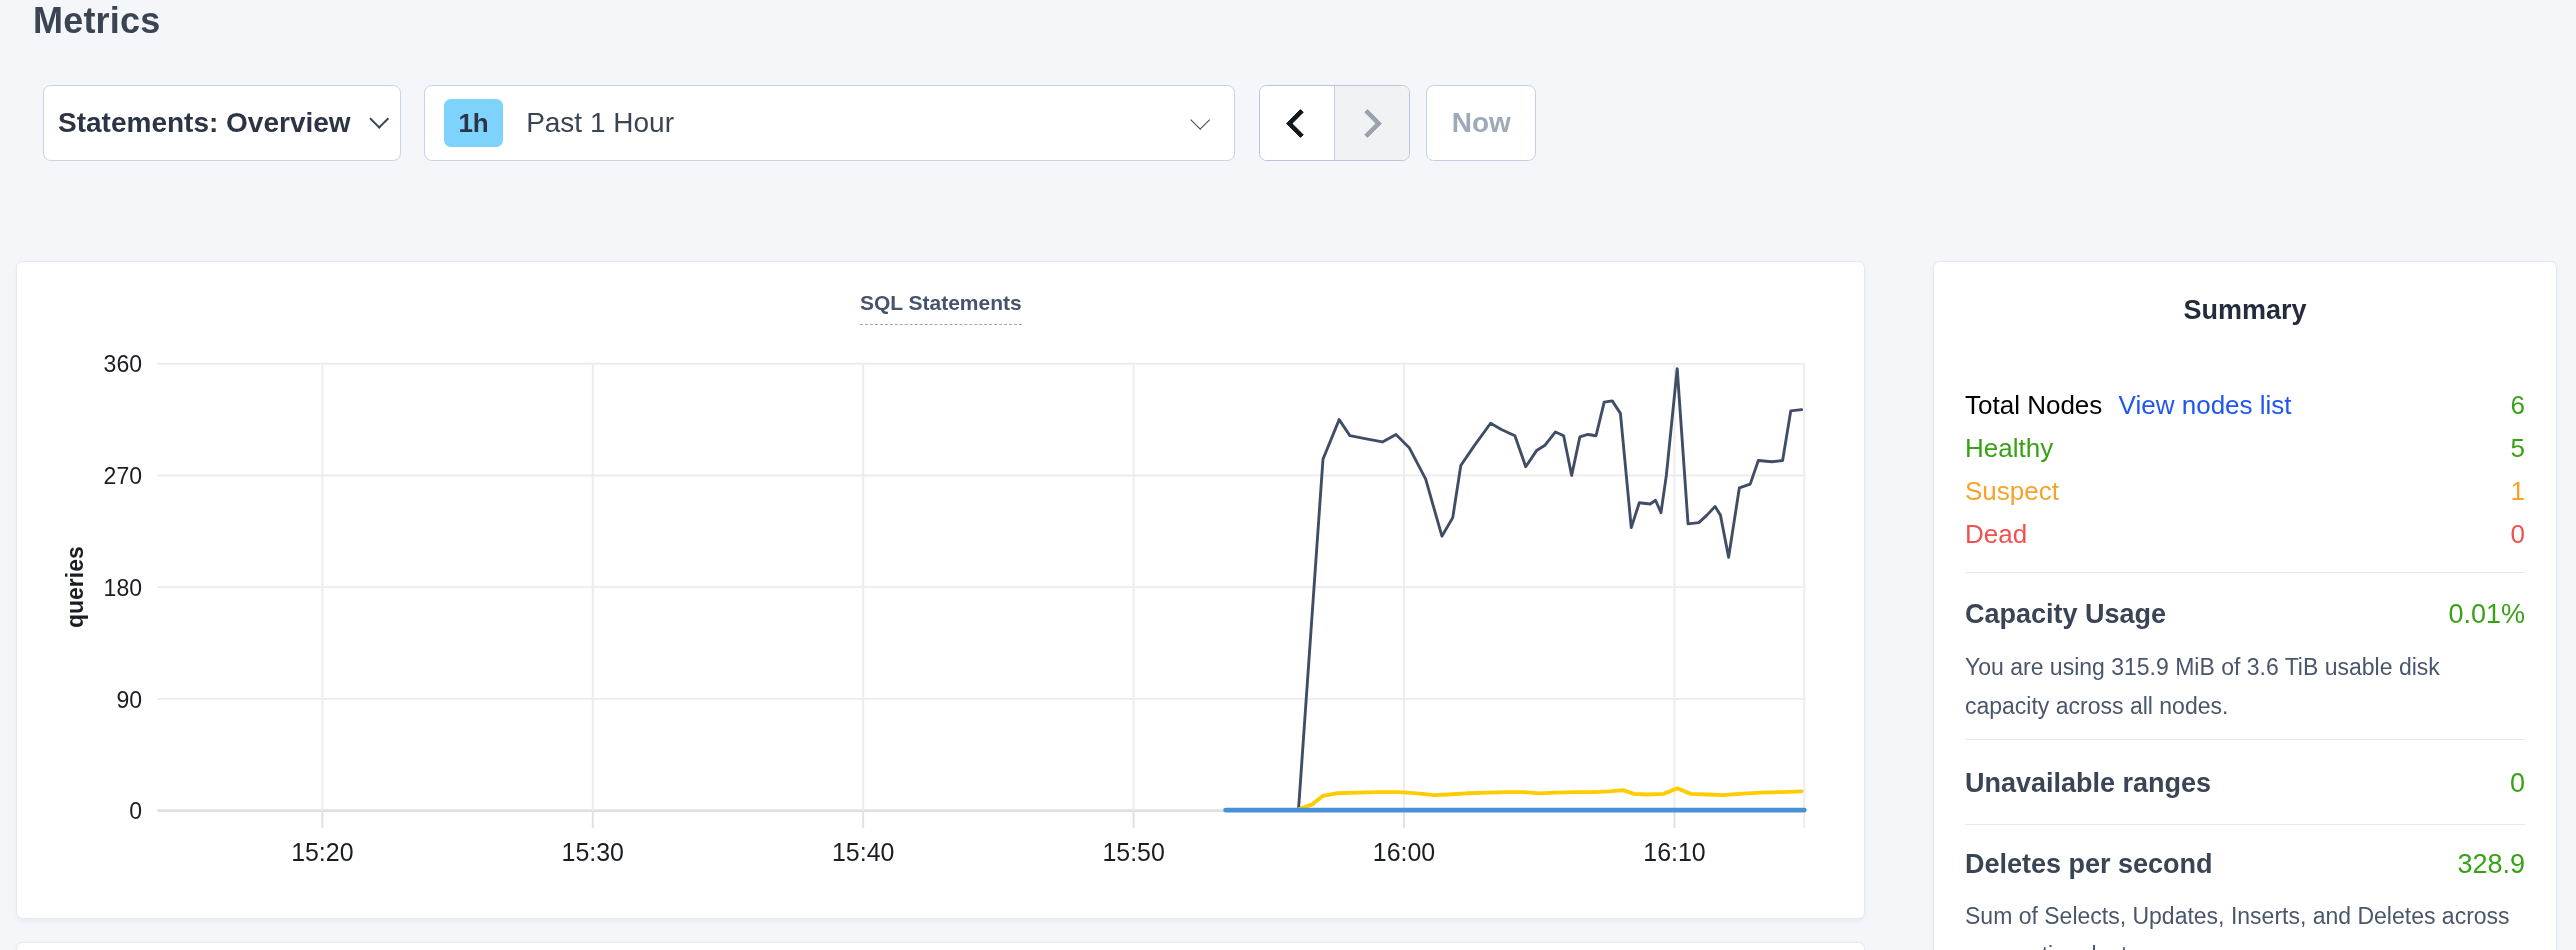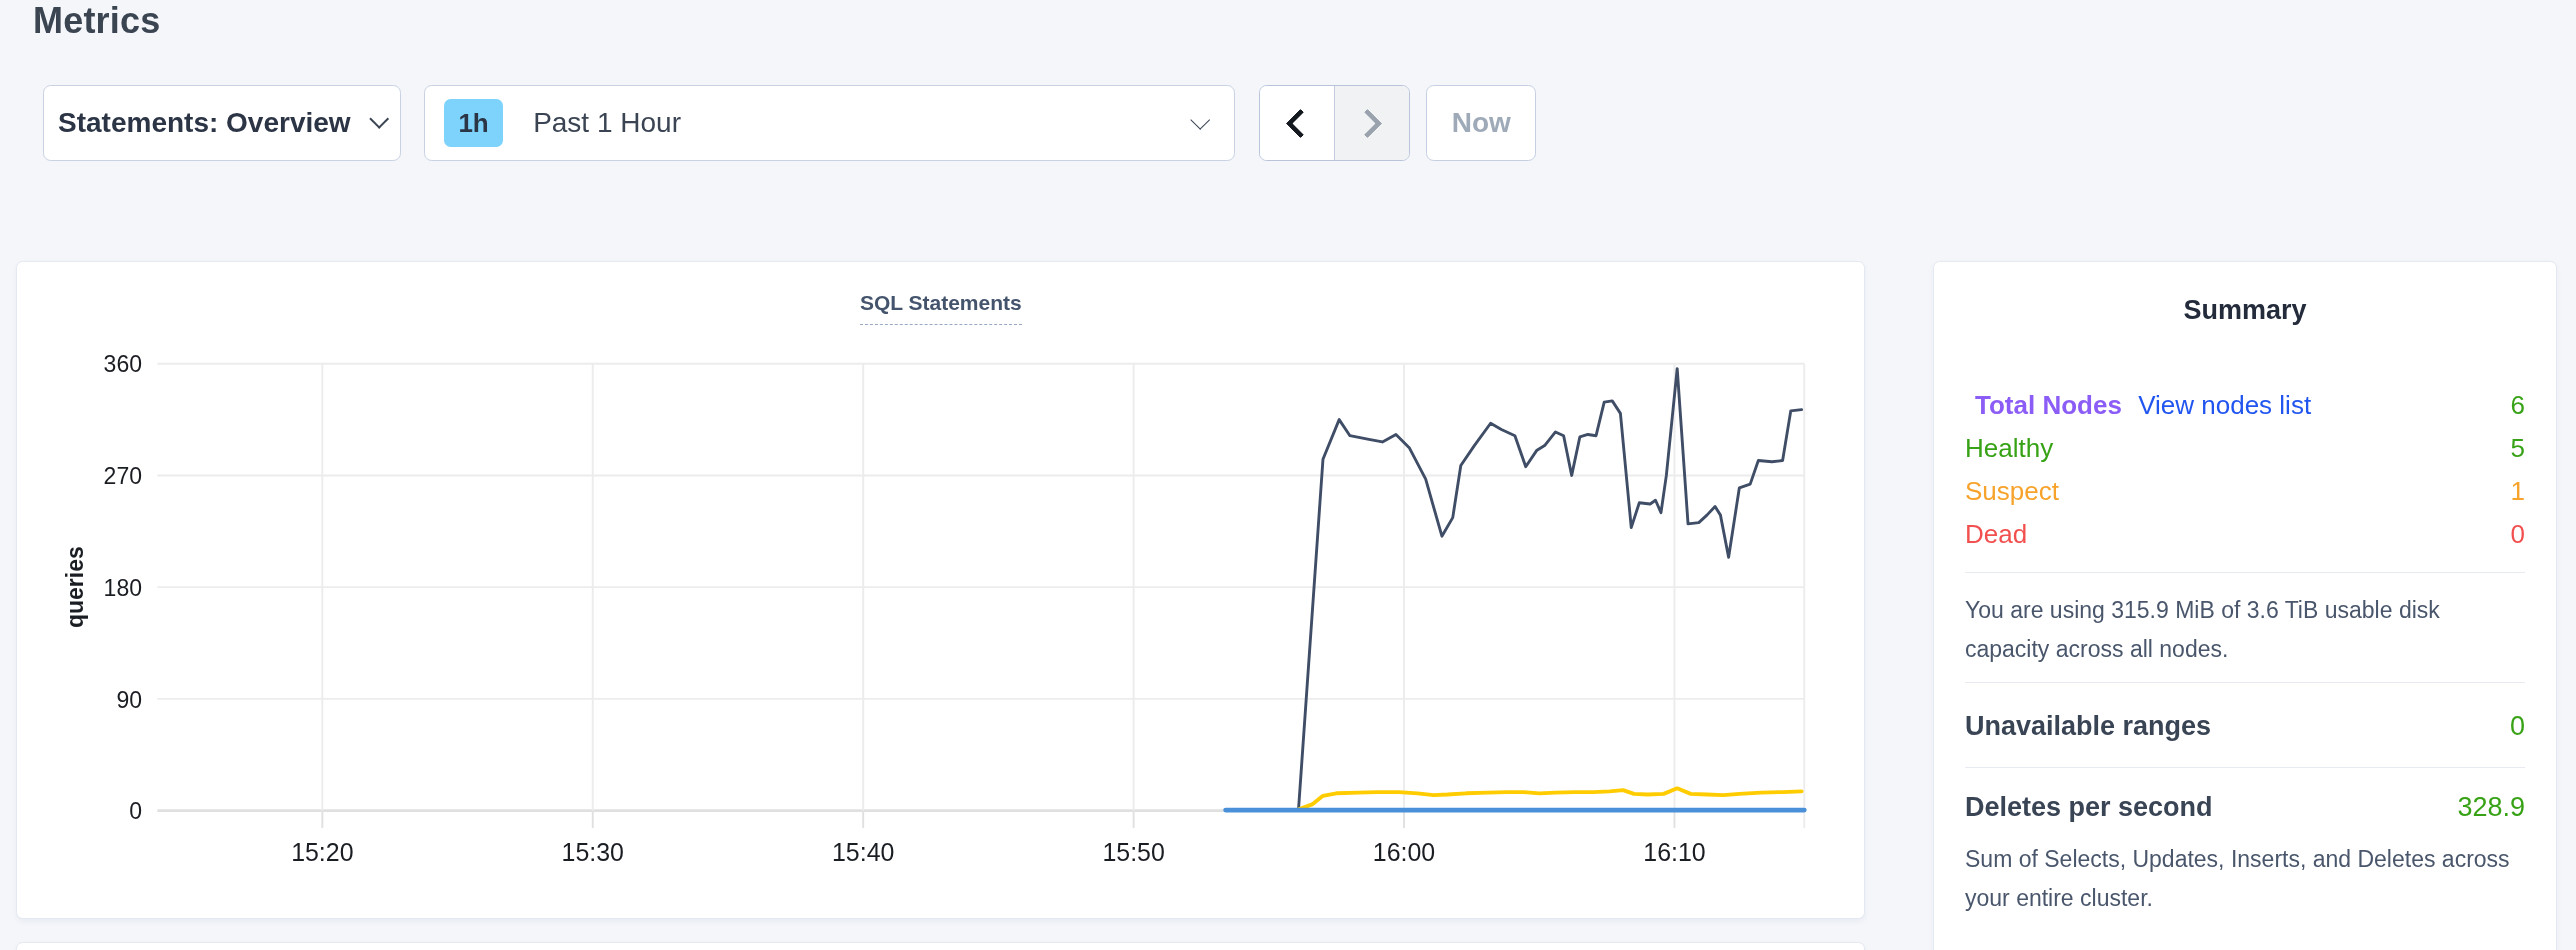--- a/index.html
+++ b/index.html
@@ -33,21 +33,21 @@
     transform:rotate(45deg); margin-top:-7.7px; flex:none;
   }
   .time-select {
     width:811px; margin-left:23px; background:#fff; border:1px solid #c9d2e2; border-radius:7.7px;
     display:flex; align-items:center; padding:0 27px 0 19px; cursor:pointer;
   }
   .time-badge {
     background:#7dd3fc; color:#2c3545; font-size:26px; font-weight:700;
     border-radius:6.7px; padding:8.6px 14.4px; flex:none;
   }
-  .time-label { font-size:28px; color:#3a4453; margin-left:30px; flex:1 1 auto; }
+  .time-label { font-size:28px; color:#3a4453; margin-left:23px; flex:1 1 auto; }
   .time-select .chev { border-width:1.9px; margin-top:-5.8px; }
   .arrow-group {
     margin-left:24px; width:151px; display:flex; border:1px solid #b9c4da; border-radius:7.7px;
     overflow:hidden; background:#fff;
   }
   .arrow-btn { width:50%; display:flex; align-items:center; justify-content:center; cursor:pointer; }
   .arrow-prev { background:#fff; border-right:1px solid #c4cddf; }
   .arrow-next { background:#f1f2f4; }
   .chev-left {
     width:21px; height:21px; border-left:5.8px solid #14181f; border-bottom:5.8px solid #14181f;
@@ -78,21 +78,21 @@
     display:inline-block; font-size:21px; font-weight:700; color:#44546d;
     border-bottom:1.9px dashed #97a8c4; padding-bottom:8.6px; cursor:help;
   }
   .chart-svg { position:absolute; left:0; top:0; }
 
   
   .summary-title { margin-top:33px; text-align:center; font-size:27px; font-weight:700; color:#242c3b; height:29px; }
   .node-rows { margin-top:60px; }
   .node-row { height:43px; display:flex; align-items:center; font-size:26px; }
   .node-row .grow { flex:1 1 auto; }
-  .nr-label-bold { font-weight:700; color:#8b5cf6;margin-left:10px; }
+  .nr-label-bold { font-weight:400; color:#000000; }
   .nr-link { color:#2155f0; margin-left:16.3px; cursor:pointer; }
   .c-green { color:#37a216; }
   .c-orange { color:#f7a32b; }
   .c-red { color:#f1504e; }
   .divider { border-top:1px solid #e7ebf1; height:0; }
   .div-1 { margin-top:16.3px; }
   .div-2 { margin-top:13.4px; }
   .div-3 { margin-top:25px; }
   .sec-head { display:flex; align-items:center; font-size:27px; font-weight:700; color:#394455; }
   .sec-head .grow { flex:1 1 auto; }
@@ -197,20 +197,25 @@
       </div>
       <div class="node-row">
         <span class="c-red">Dead</span>
         <span class="grow"></span>
         <span class="c-red">0</span>
       </div>
     </div>
 
     <div class="divider div-1"></div>
 
+    <div class="sec-head sh-capacity">
+      <span>Capacity Usage</span>
+      <span class="grow"></span>
+      <span class="sec-value c-green">0.01%</span>
+    </div>
     <div class="sec-desc">You are using 315.9 MiB of 3.6 TiB usable disk capacity across all nodes.</div>
 
     <div class="divider div-2"></div>
 
     <div class="sec-head sh-unavail">
       <span>Unavailable ranges</span>
       <span class="grow"></span>
       <span class="sec-value c-green">0</span>
     </div>
 

